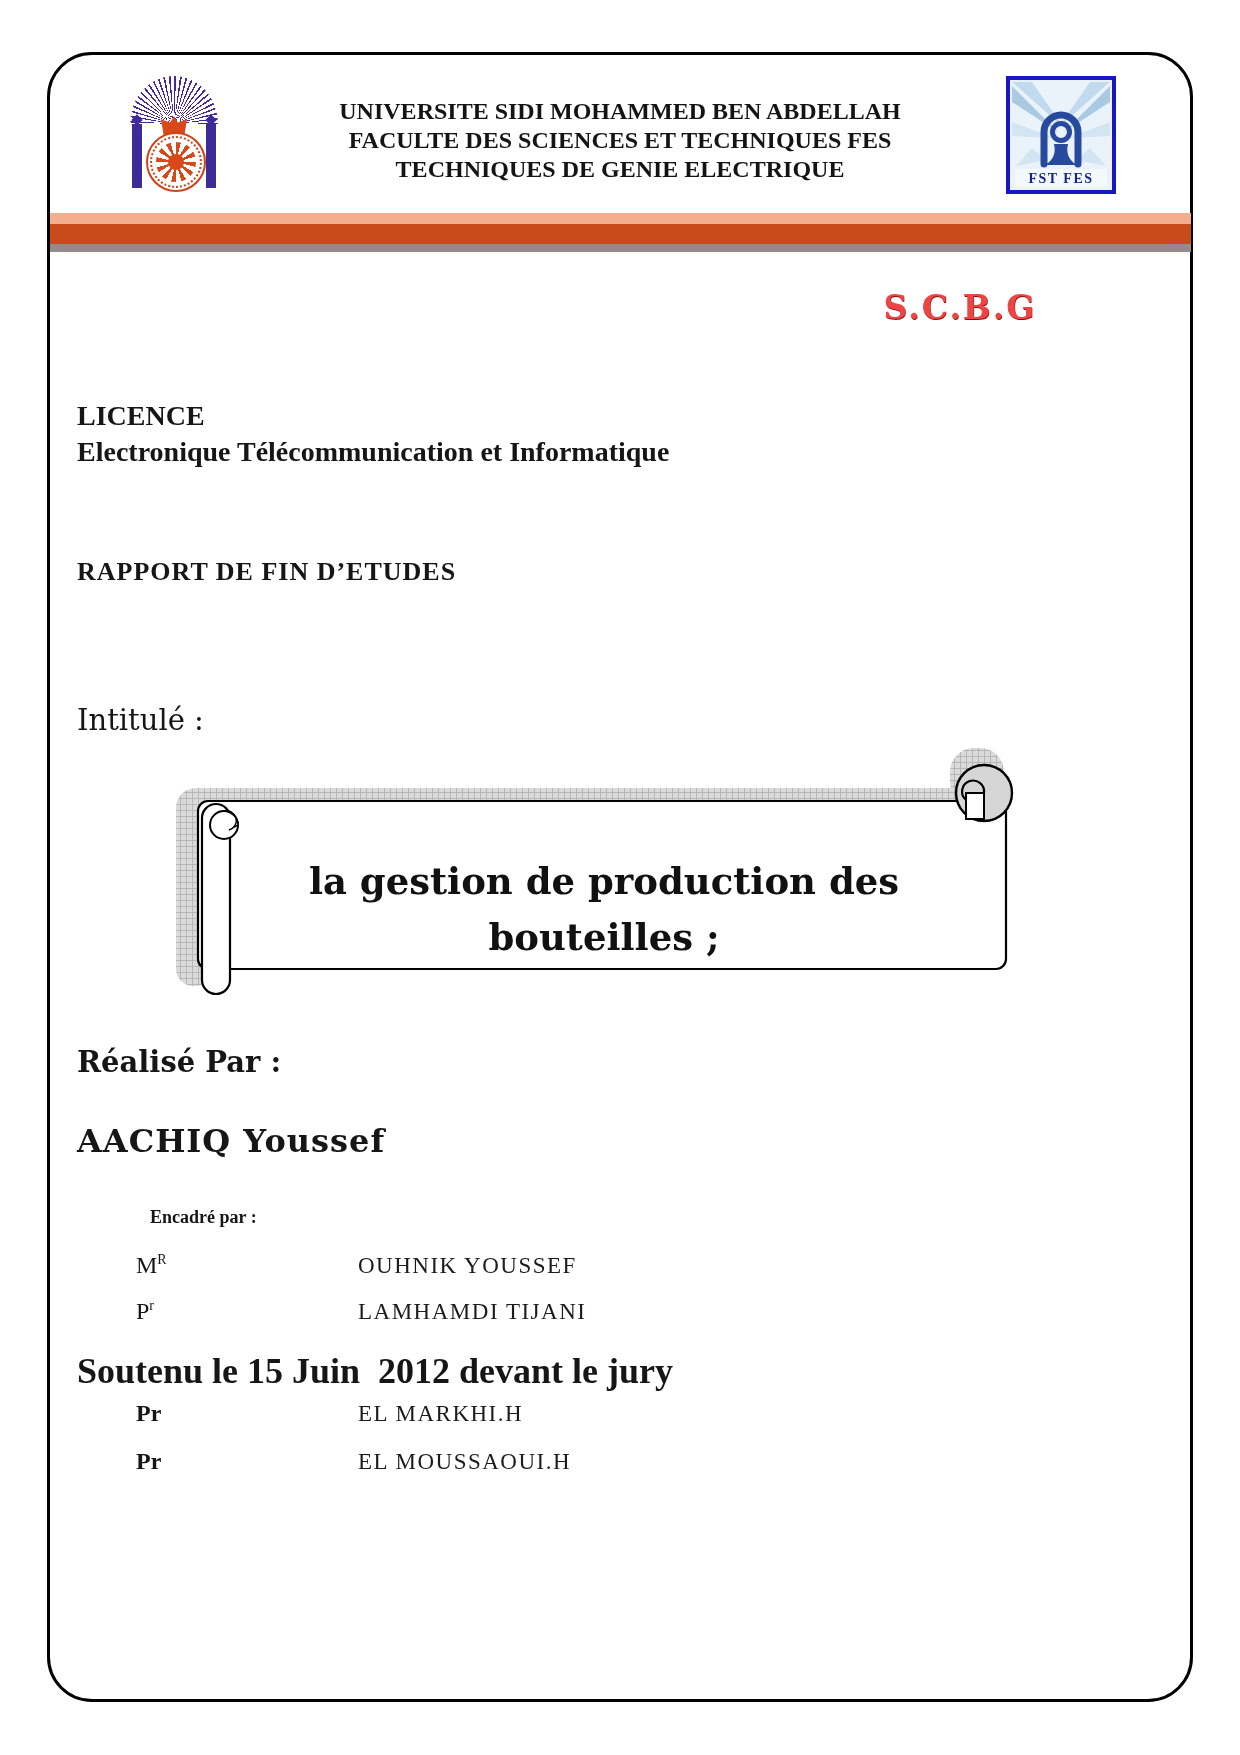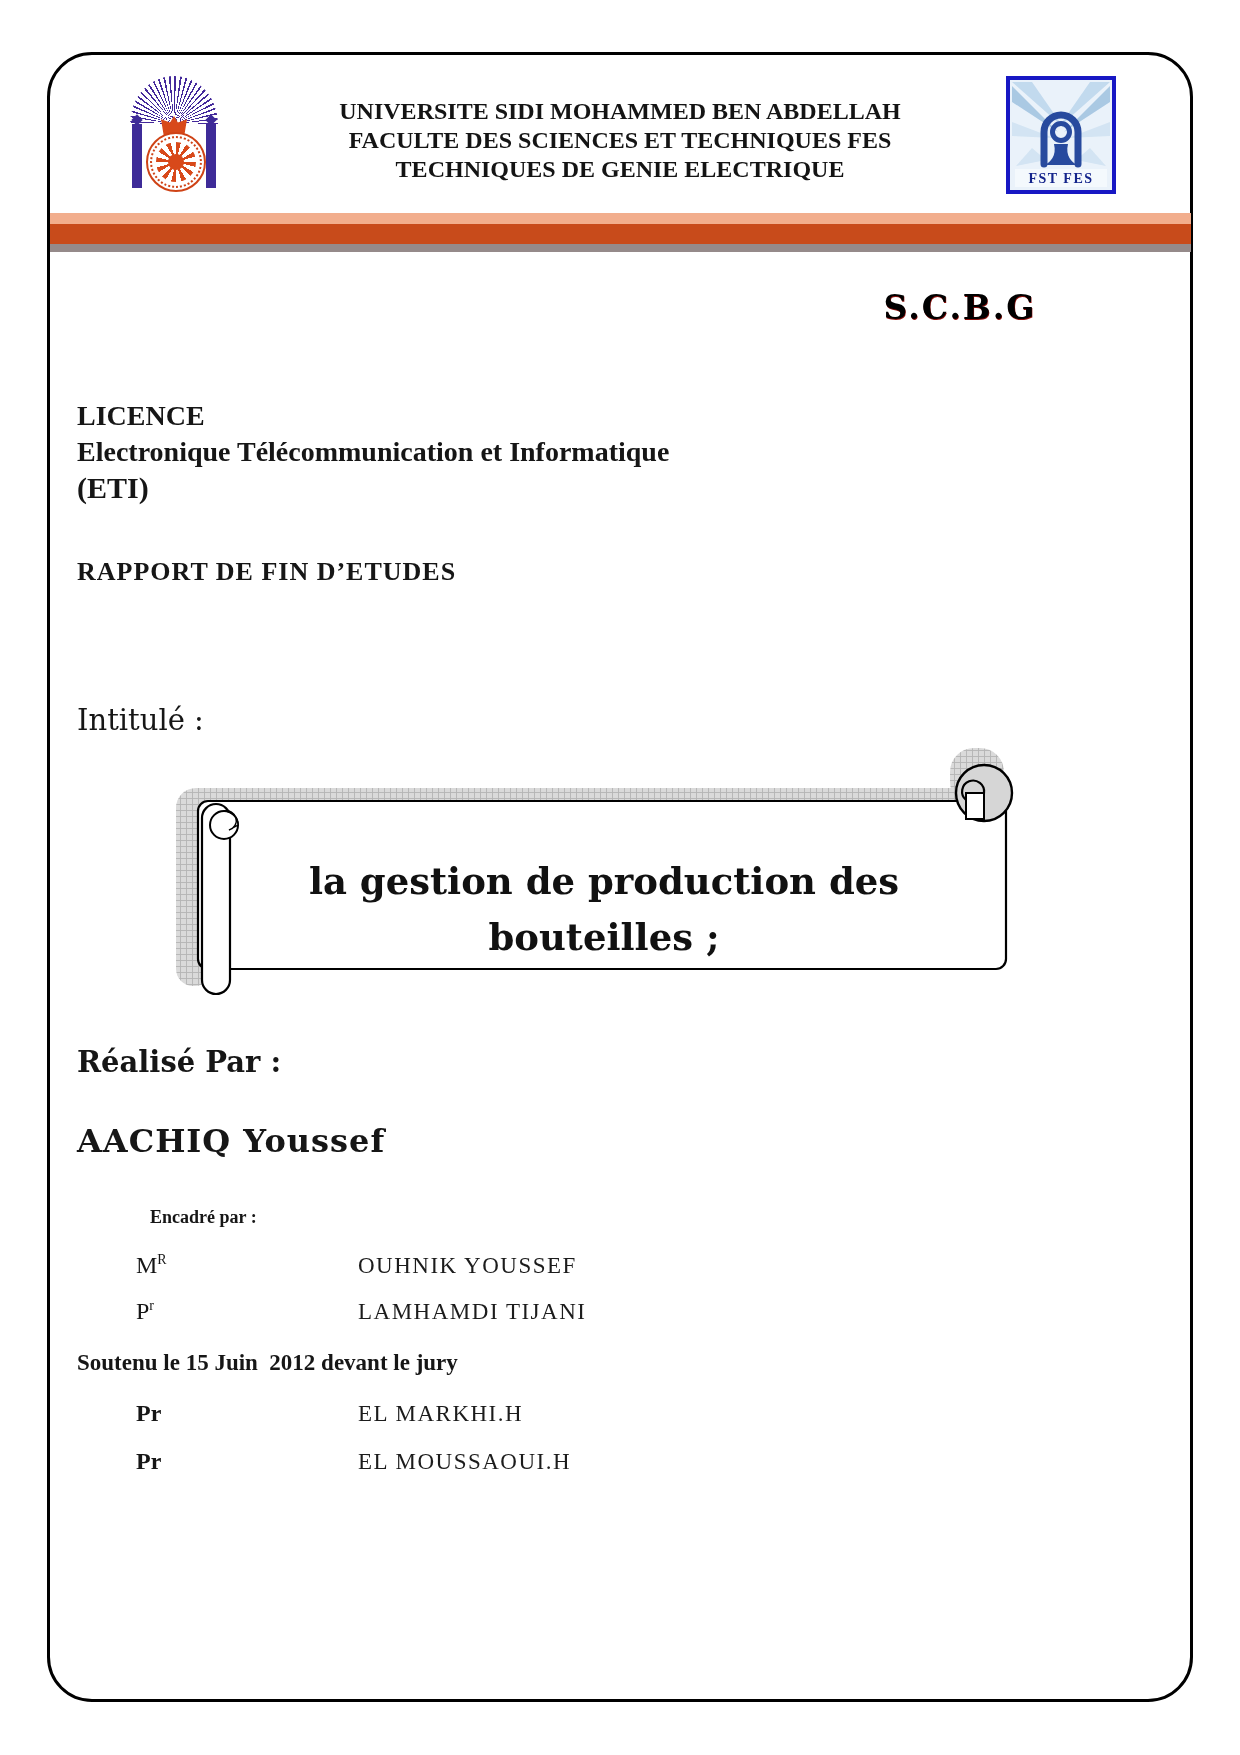--- a/index.html
+++ b/index.html
@@ -34,32 +34,32 @@
   .logo-right{position:absolute;left:1006px;top:76px;width:110px;height:118px;}
 
   
   .bar{position:absolute;left:50px;top:213px;width:1141px;}
   .bar .s1{height:11px;background:#f2ae8d;}
   .bar .s2{height:20px;background:#c84b1b;}
   .bar .s3{height:8px;background:#958a8a;}
 
   
   .badge{position:absolute;left:860px;top:288px;width:200px;text-align:center;
-    font-family:"DejaVu Serif",serif;font-weight:bold;font-size:33px;color:#000000;
+    font-family:"DejaVu Serif",serif;font-weight:bold;font-size:33px;color:#ef4444;
     letter-spacing:2px;text-shadow:0.5px 0.5px 0 #8d0f0c;}
 
   
   .centerblock{position:absolute;left:77px;width:1100px;text-align:left;}
   .program{top:398px;font-weight:bold;font-size:28px;line-height:36px;}
   .program .abbr{font-size:30px;}
   .report-type{top:557px;font-weight:bold;font-size:26px;letter-spacing:1px;}
   .title-label{top:703px;font-weight:normal;font-size:31px;font-family:"DejaVu Serif",serif;font-size:29px;}
   .realise{top:1045px;font-weight:bold;font-size:29px;font-family:"DejaVu Serif",serif;}
   .author{top:1122px;font-weight:bold;font-size:32px;font-family:"DejaVu Serif",serif;letter-spacing:1px;}
-  .soutenu{top:1350px;font-weight:bold;font-size:23px;white-space:pre;}
+  .soutenu{top:1350px;font-weight:bold;font-size:36px;white-space:pre;}
 
   
   .scroll-wrap{position:absolute;left:168px;top:744px;width:852px;height:262px;}
 
   
   .encadre{position:absolute;left:150px;top:1207px;font-weight:bold;font-size:18px;}
   .person-row{position:absolute;left:136px;height:34px;font-size:24px;}
   .person-row .name{position:absolute;left:222px;top:1px;font-size:23px;letter-spacing:1.5px;color:#1c1c1c;white-space:nowrap;}
   .person-row sup{font-size:14px;}
   .row-m{top:1252px;}
@@ -118,21 +118,20 @@
   <div class="s1"></div>
   <div class="s2"></div>
   <div class="s3"></div>
 </div>
 
 <div class="badge">S.C.B.G</div>
 
 <div class="centerblock program">
   <div>LICENCE</div>
   <div>Electronique Télécommunication et Informatique</div>
-  <div class="abbr">(ETI)</div>
 </div>
 
 <div class="centerblock report-type">RAPPORT DE FIN D’ETUDES</div>
 
 <div class="centerblock title-label">Intitulé :</div>
 
 <div class="scroll-wrap">
   <svg width="852" height="262" viewBox="0 0 852 262">
     <defs>
       <pattern id="chk" width="6" height="6" patternUnits="userSpaceOnUse">

